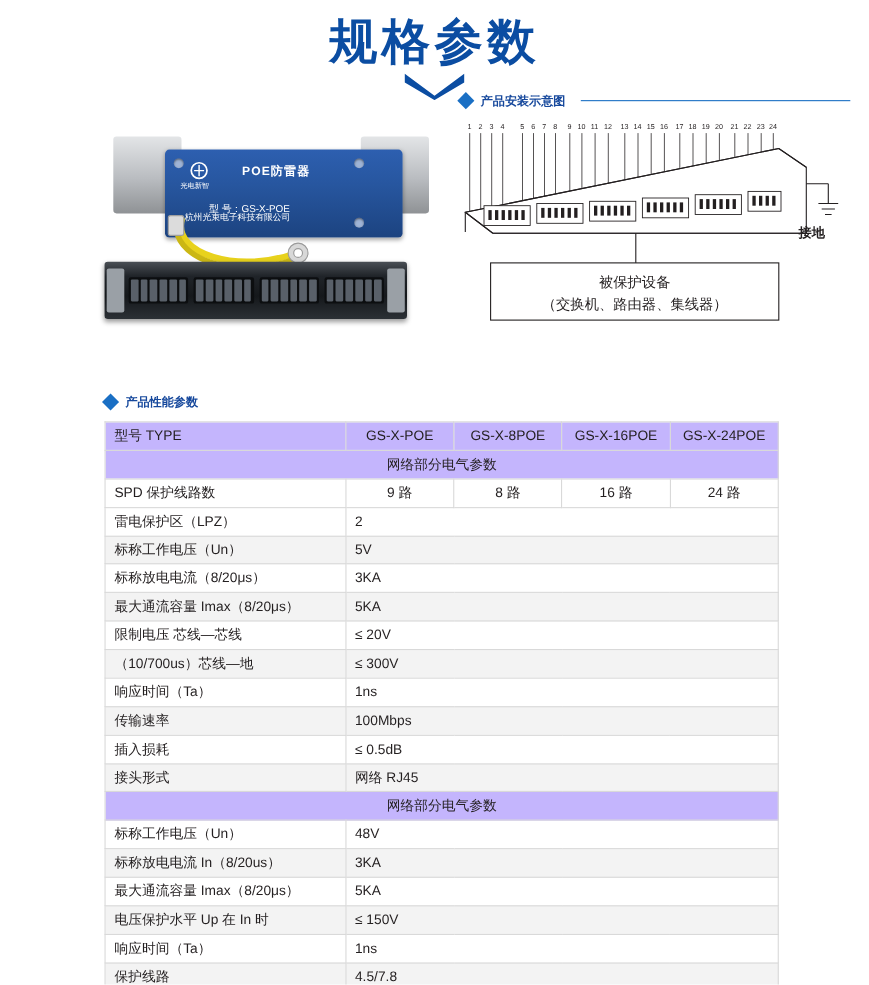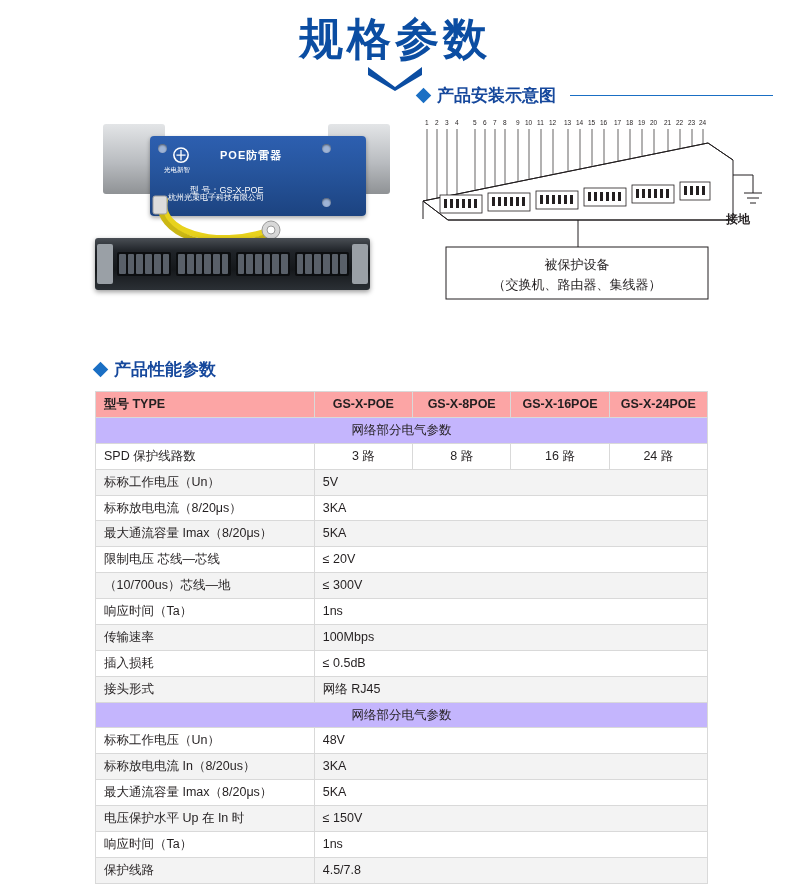--- a/index.html
+++ b/index.html
@@ -38,21 +38,21 @@
     gap: 8px;
     margin: 0 0 0 0;
   }
   .diamond {
     width: 11px; height: 11px;
     background: #1a6fc4;
     transform: rotate(45deg);
     flex: 0 0 auto;
   }
   .section-title {
-    font-size: 17px;
+    font-size: 11px;
     font-weight: bold;
     color: #16489c;
     white-space: nowrap;
   }
   .head-rule {
     flex: 1 1 auto;
     height: 1px;
     background: #1a6fc4;
     margin-left: 6px;
   }
@@ -129,21 +129,21 @@
     margin-top: 10px;
     font-size: 12.5px;
   }
   table.params td {
     border: 1px solid #d9d9d9;
     padding: 4px 8px;
     height: 20px;
     vertical-align: middle;
     line-height: 1.35;
   }
-  .hdr td { background:#fca5a5; font-weight:bold; }
+  .hdr td { background:#c4b5fd; font-weight:normal; }
   .sub td { background:#c4b5fd; text-align:center; font-weight:normal;}
   .label-col { width: 218px; }
   .val-col { width: 98px; text-align:center; }
   .grey { background:#f3f3f3; }
   .center { text-align:center; }
 </style>
 </head>
 <body>
 
 <div class="title">规格参数</div>
@@ -381,26 +381,30 @@
       <td class="val-col">GS-X-16POE</td>
       <td class="val-col">GS-X-24POE</td>
     </tr>
 
     <tr class="sub">
       <td colspan="5">网络部分电气参数</td>
     </tr>
 
     <tr>
       <td>SPD 保护线路数</td>
-      <td class="center">3 路</td>
+      <td class="center">9 路</td>
       <td class="center">8 路</td>
       <td class="center">16 路</td>
       <td class="center">24 路</td>
     </tr>
 
+    <tr>
+      <td>雷电保护区（LPZ）</td>
+      <td colspan="4">2</td>
+    </tr>
     <tr class="grey">
       <td>标称工作电压（Un）</td>
       <td colspan="4">5V</td>
     </tr>
     <tr>
       <td>标称放电电流（8/20μs）</td>
       <td colspan="4">3KA</td>
     </tr>
     <tr class="grey">
       <td>最大通流容量 Imax（8/20μs）</td>

